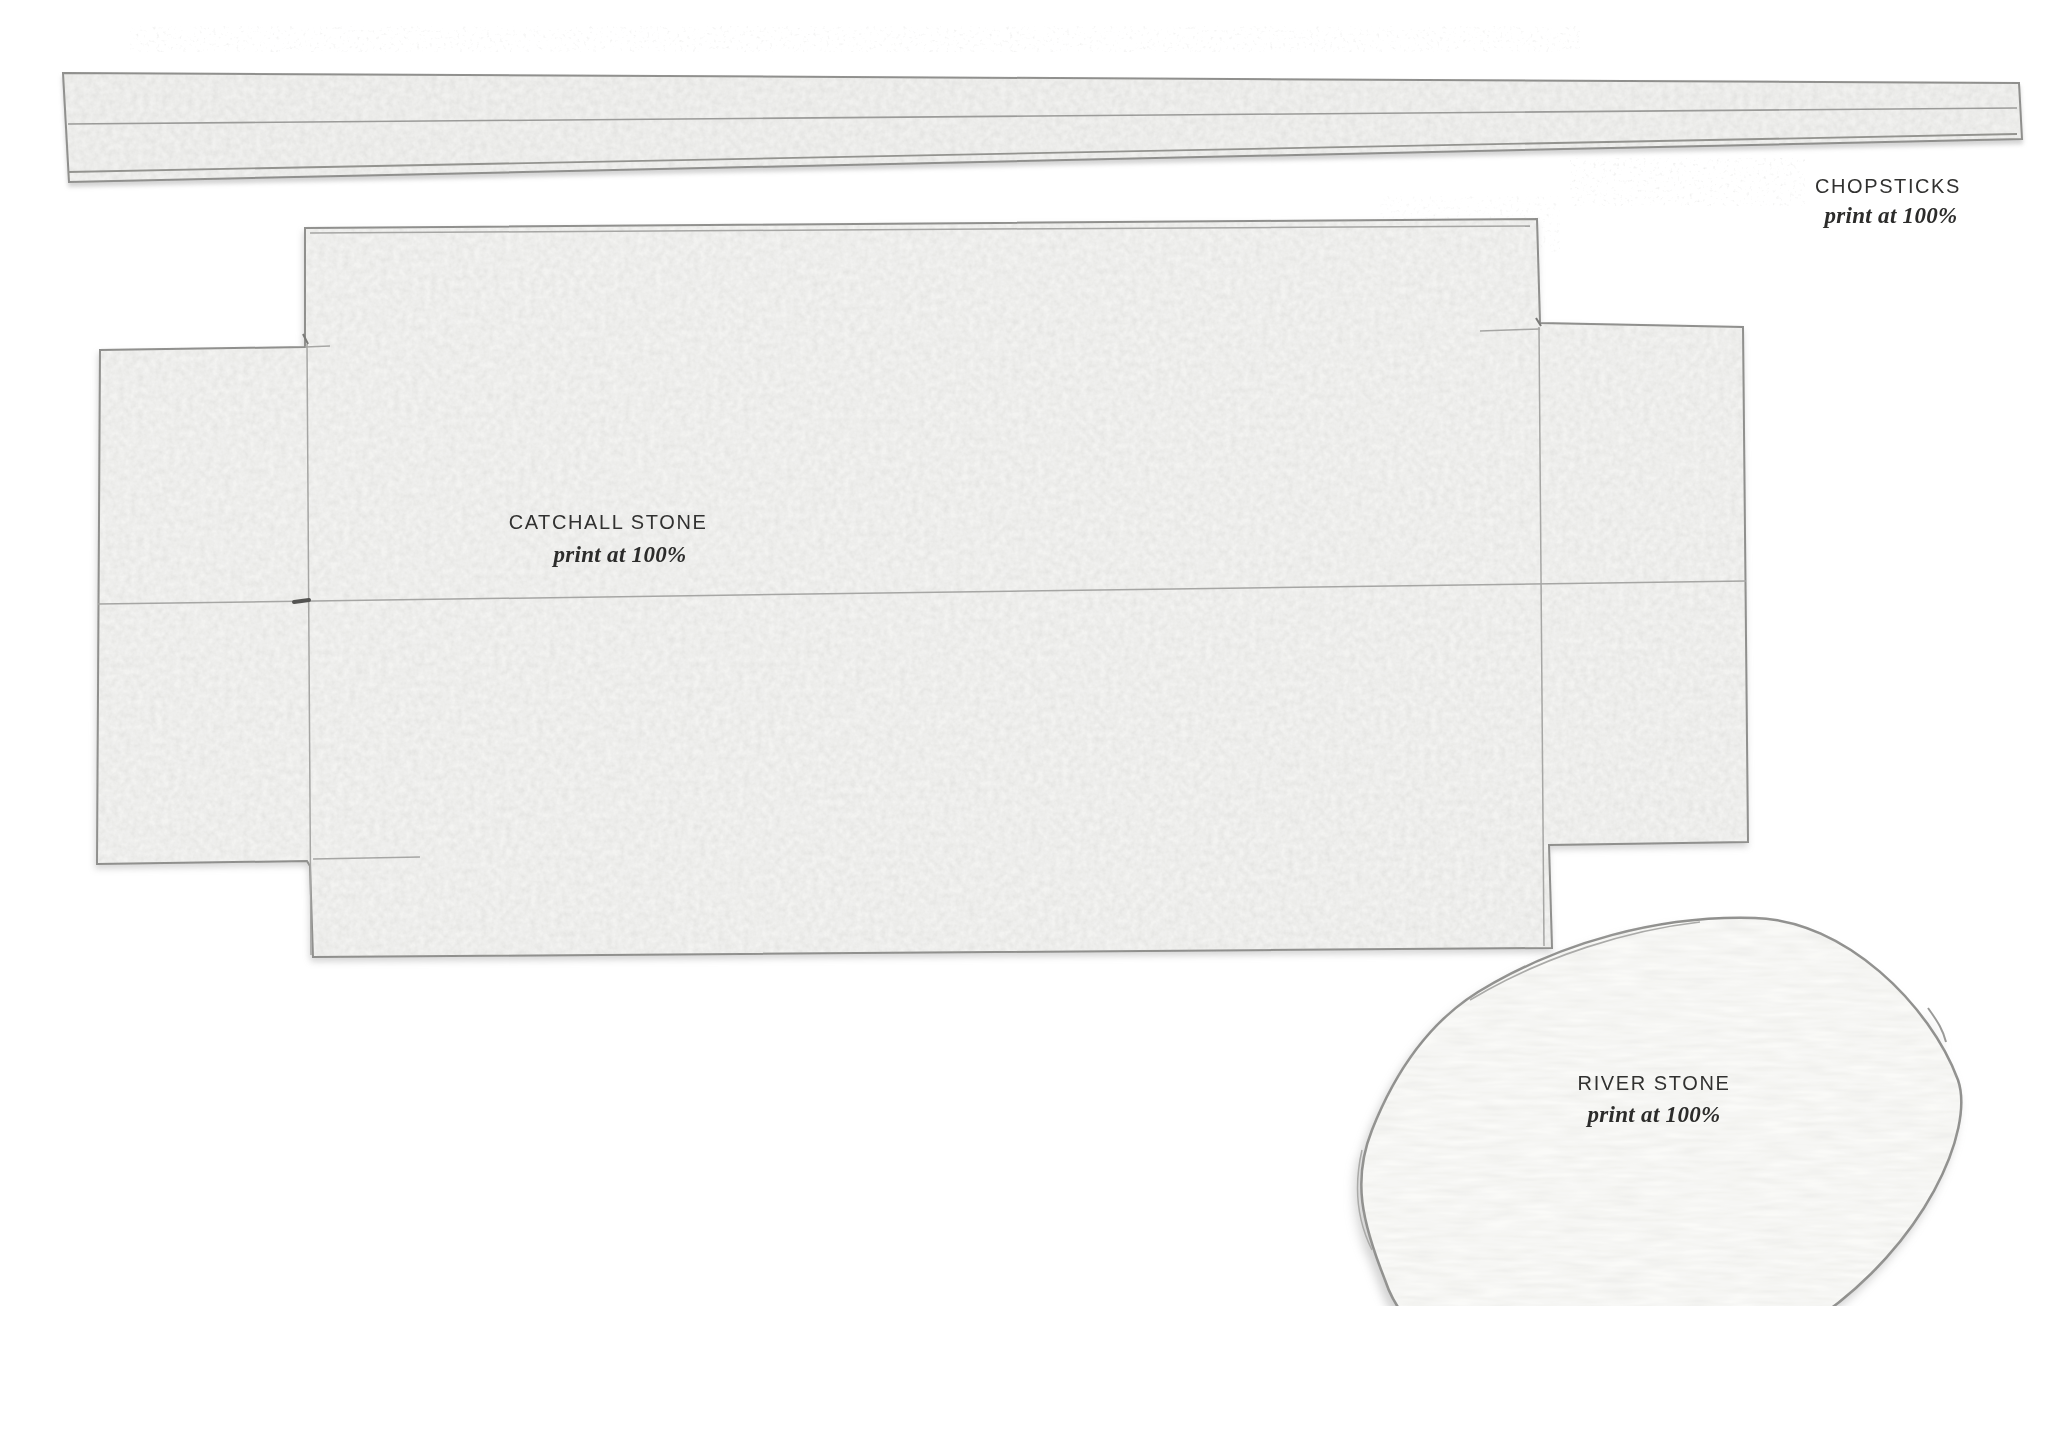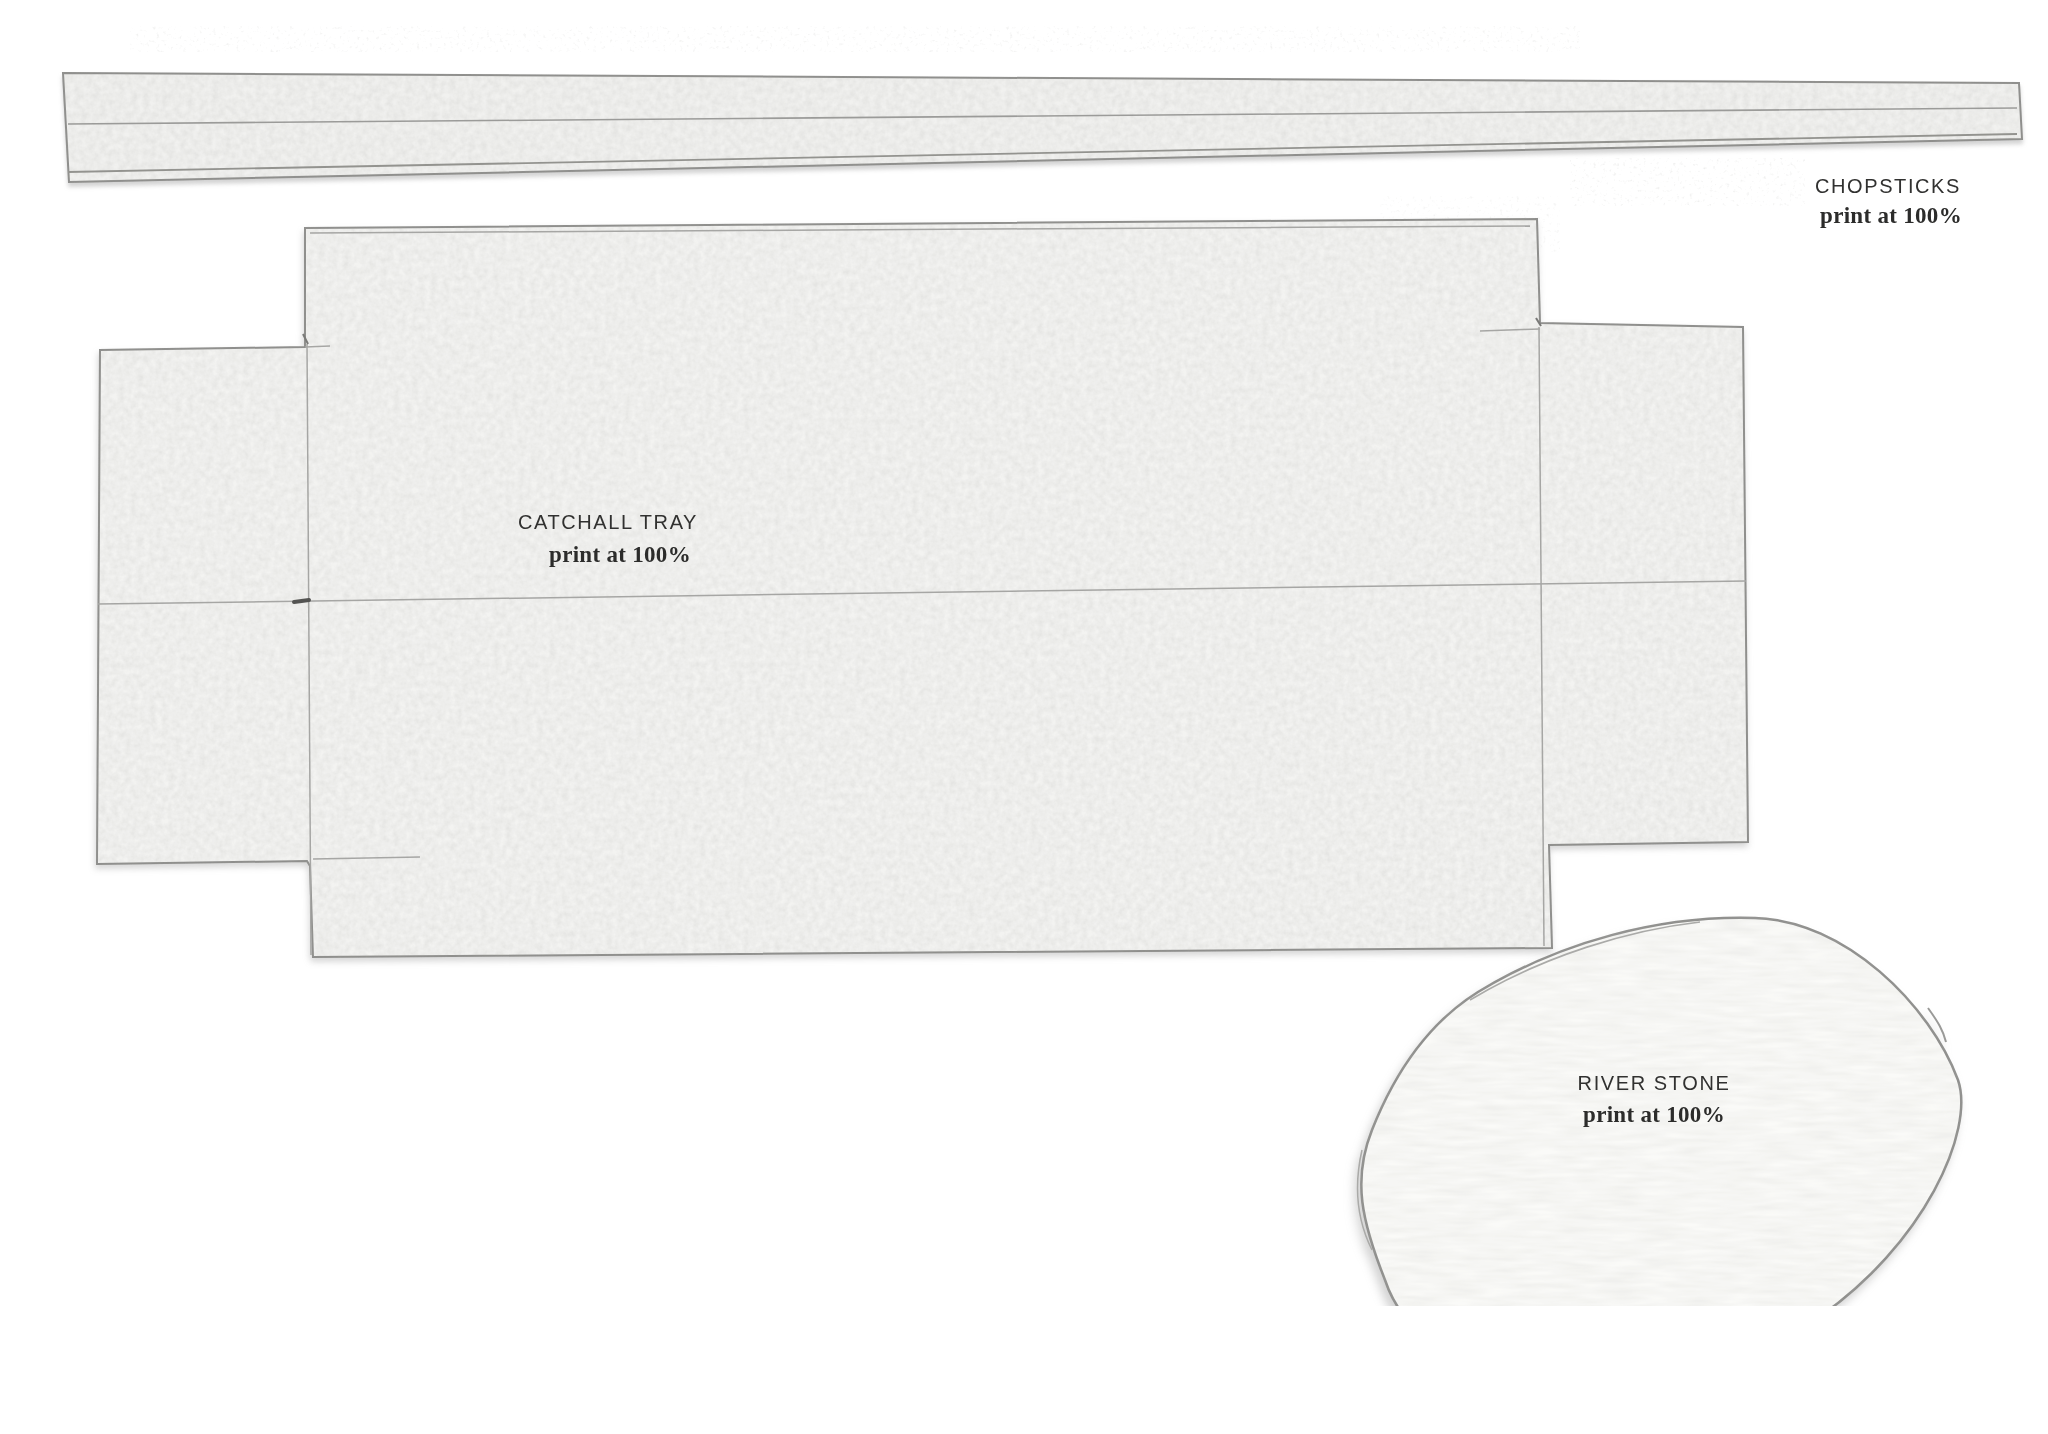--- a/index.html
+++ b/index.html
@@ -5,21 +5,21 @@
   html,body{margin:0;padding:0;background:#ffffff;}
   .page{position:relative;width:2048px;height:1306px;background:#ffffff;overflow:hidden;
         font-family:"Liberation Sans",sans-serif;}
   svg{position:absolute;left:0;top:0;}
   .sh-strip{filter:drop-shadow(0px 4px 2px rgba(110,110,110,0.30));}
   .sh-tray{filter:drop-shadow(-1px 4px 3px rgba(110,110,110,0.28));}
   .sh-stone{filter:drop-shadow(-4px 7px 5px rgba(110,110,110,0.30));}
   .lbl{position:absolute;white-space:nowrap;transform:translateX(-50%);}
   .t-title{font-family:"Liberation Sans",sans-serif;font-size:20px;letter-spacing:1.6px;
            color:#313130;font-weight:400;}
-  .t-sub{font-family:"Liberation Serif",serif;font-weight:700;
+  .t-sub{font-family:"Liberation Serif",serif;font-style:italic;font-weight:700;
          font-size:23px;color:#2c2c2b;letter-spacing:0.3px;}
 </style>
 </head>
 <body>
 
 <div class="page">
 
   <svg width="2048" height="1434" viewBox="0 0 2048 1434">
     <defs>
 
@@ -90,19 +90,19 @@
                C 1560 942 1660 915 1755 918 Z" fill="#fafaf8" stroke="#8f8f8d" stroke-width="2.5" filter="url(#stonetex)"></path>
       <path d="M1470 1000 C 1545 955 1630 930 1700 922" fill="none" stroke="#aaaaa8" stroke-width="1.6"></path>
       <path d="M1928 1008 C 1938 1022 1943 1030 1946 1042" fill="none" stroke="#9a9a98" stroke-width="2"></path>
       <path d="M1362 1150 C 1354 1185 1356 1218 1372 1250" fill="none" stroke="#aaaaa8" stroke-width="1.5"></path>
     </g>
   </svg>
 
   <div class="lbl t-title" style="left:1888px;top:175px;">CHOPSTICKS</div>
   <div class="lbl t-sub" style="left:1891px;top:203px;">print at 100%</div>
 
-  <div class="lbl t-title" style="left:608px;top:511px;">CATCHALL TRAY</div>
+  <div class="lbl t-title" style="left:608px;top:511px;">CATCHALL STONE</div>
   <div class="lbl t-sub" style="left:620px;top:542px;">print at 100%</div>
 
   <div class="lbl t-title" style="left:1654px;top:1072px;text-align:right;">RIVER STONE</div>
   <div class="lbl t-sub" style="left:1654px;top:1102px;">print at 100%</div>
 
 </div>
 
 </body></html>

